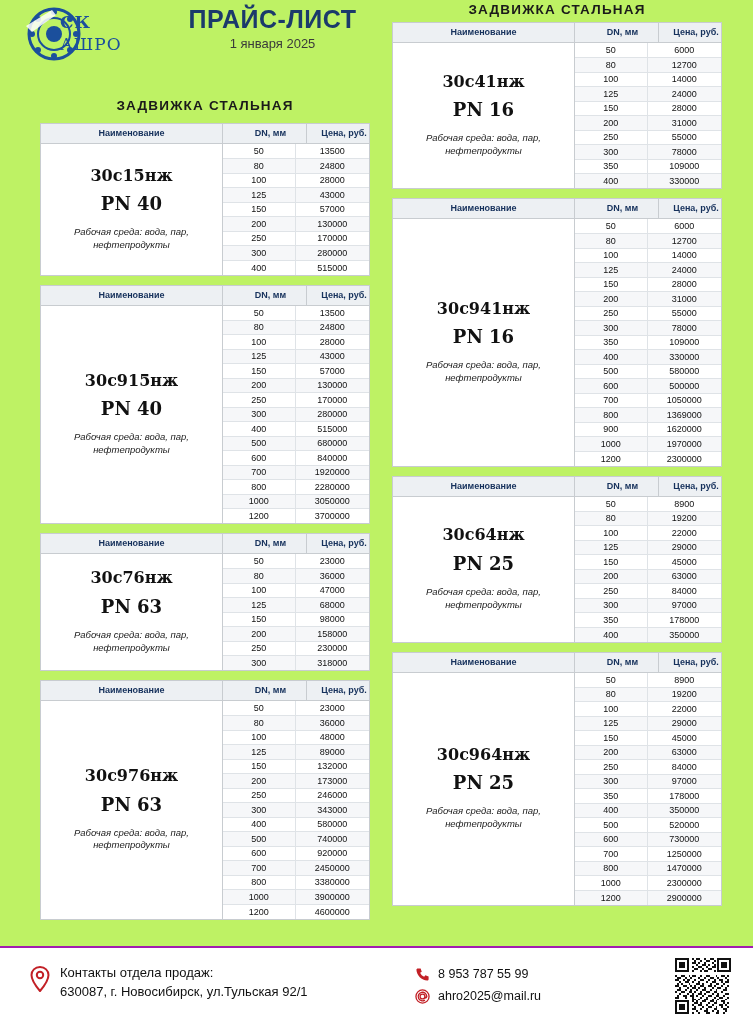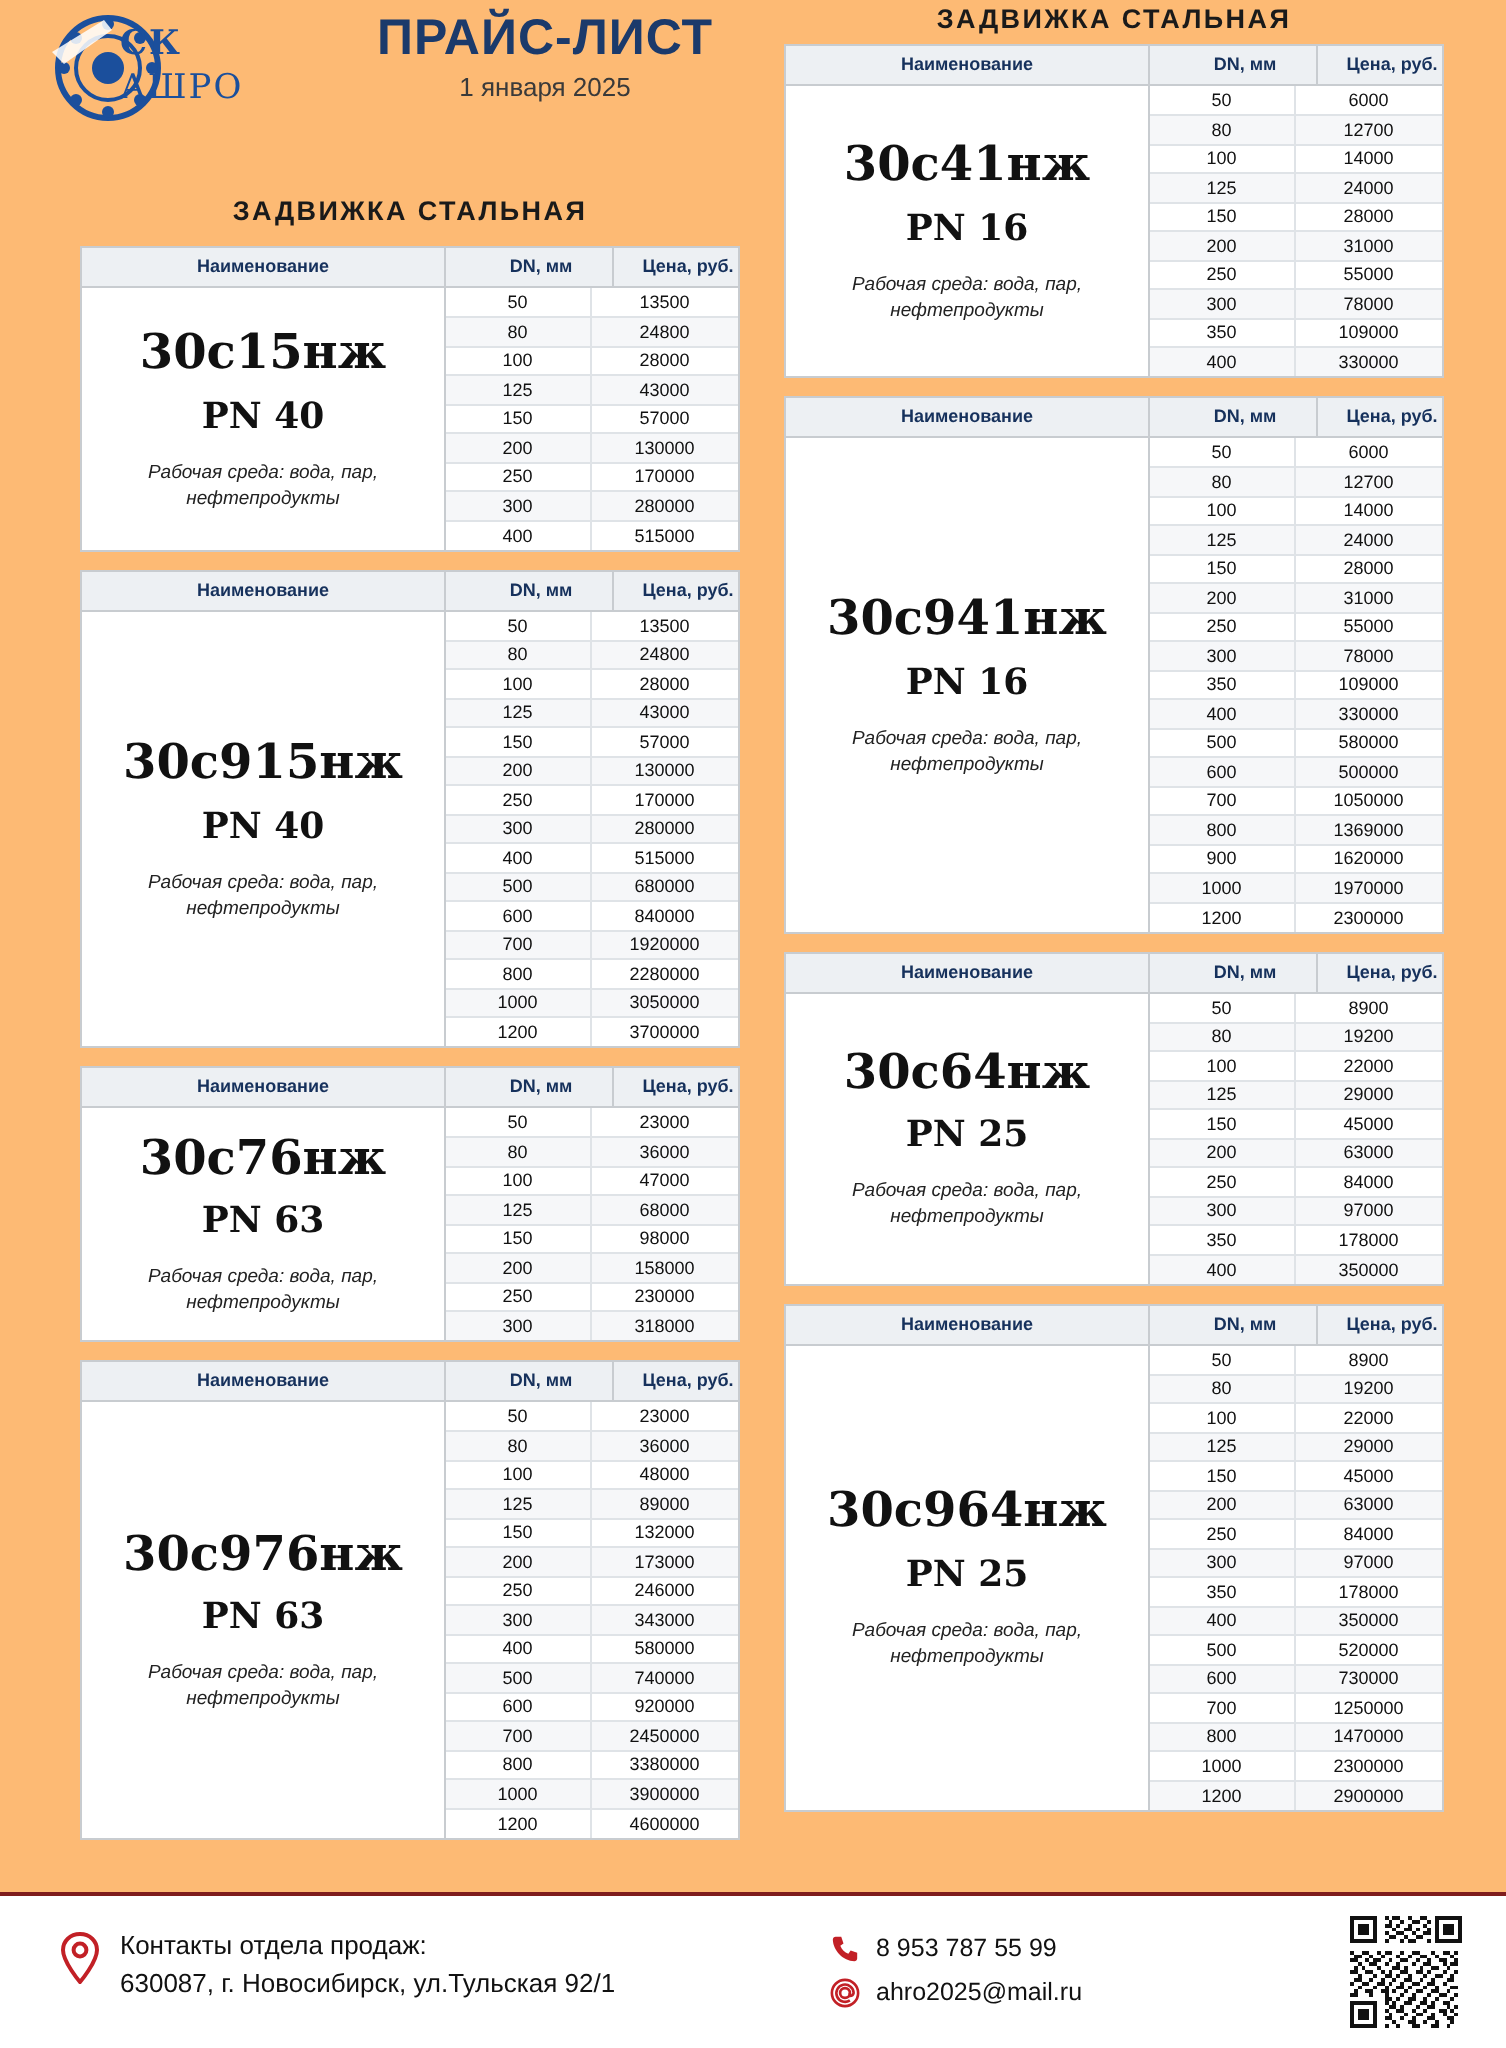--- a/index.html
+++ b/index.html
@@ -7,21 +7,21 @@
     margin: 0; padding: 0;
     width: 753px; height: 1024px;
     background: #ffffff;
     font-family: "Liberation Sans", sans-serif;
     color: #1a1a1a;
   }
   .page {
     position: relative;
     width: 753px; height: 1024px;
     overflow: hidden;
-    background: #fdba74;
+    background: #bef264;
   }
 
   
   .header {
     position: absolute;
     left: 0; top: 0; width: 390px; height: 80px;
   }
   .logo {
     position: absolute; left: 22px; top: 6px;
     width: 130px; height: 66px;
@@ -58,21 +58,21 @@
   }
 
   
   .block {
     border: 1px solid #c8ccd0;
     background: #fff;
     margin-bottom: 9px;
     position: relative;
   }
   .model {
-    font-size: 24px; font-weight: bold; color: #111;
+    font-size: 16px; font-weight: bold; color: #111;
     line-height: 1.15; margin-bottom: 2px;
     font-family: "DejaVu Serif", serif;
   }
   .pn {
     font-size: 18px; font-weight: bold; color: #111;
     margin-top: 6px; margin-bottom: 6px;
     font-family: "DejaVu Serif", serif;
   }
   .media {
     font-size: 9.5px; font-style: italic; color: #222;
@@ -129,21 +129,21 @@
     text-align: center;
     padding: 6px 8px;
   }
   .body-data { flex: 1; }
   .col-dn { width: 72px; }
 
   
   .footer {
     position: absolute; left: 0; bottom: 0;
     width: 753px; height: 78px;
-    border-top: 2px solid #7f1d1d;
+    border-top: 2px solid #a21caf;
     background: #fff;
   }
   .footer-inner {
     position: relative; width: 100%; height: 100%;
     padding: 12px 18px 0 28px;
   }
   .contact-block {
     position: absolute; left: 30px; top: 16px;
     display: flex; align-items: flex-start;
   }

